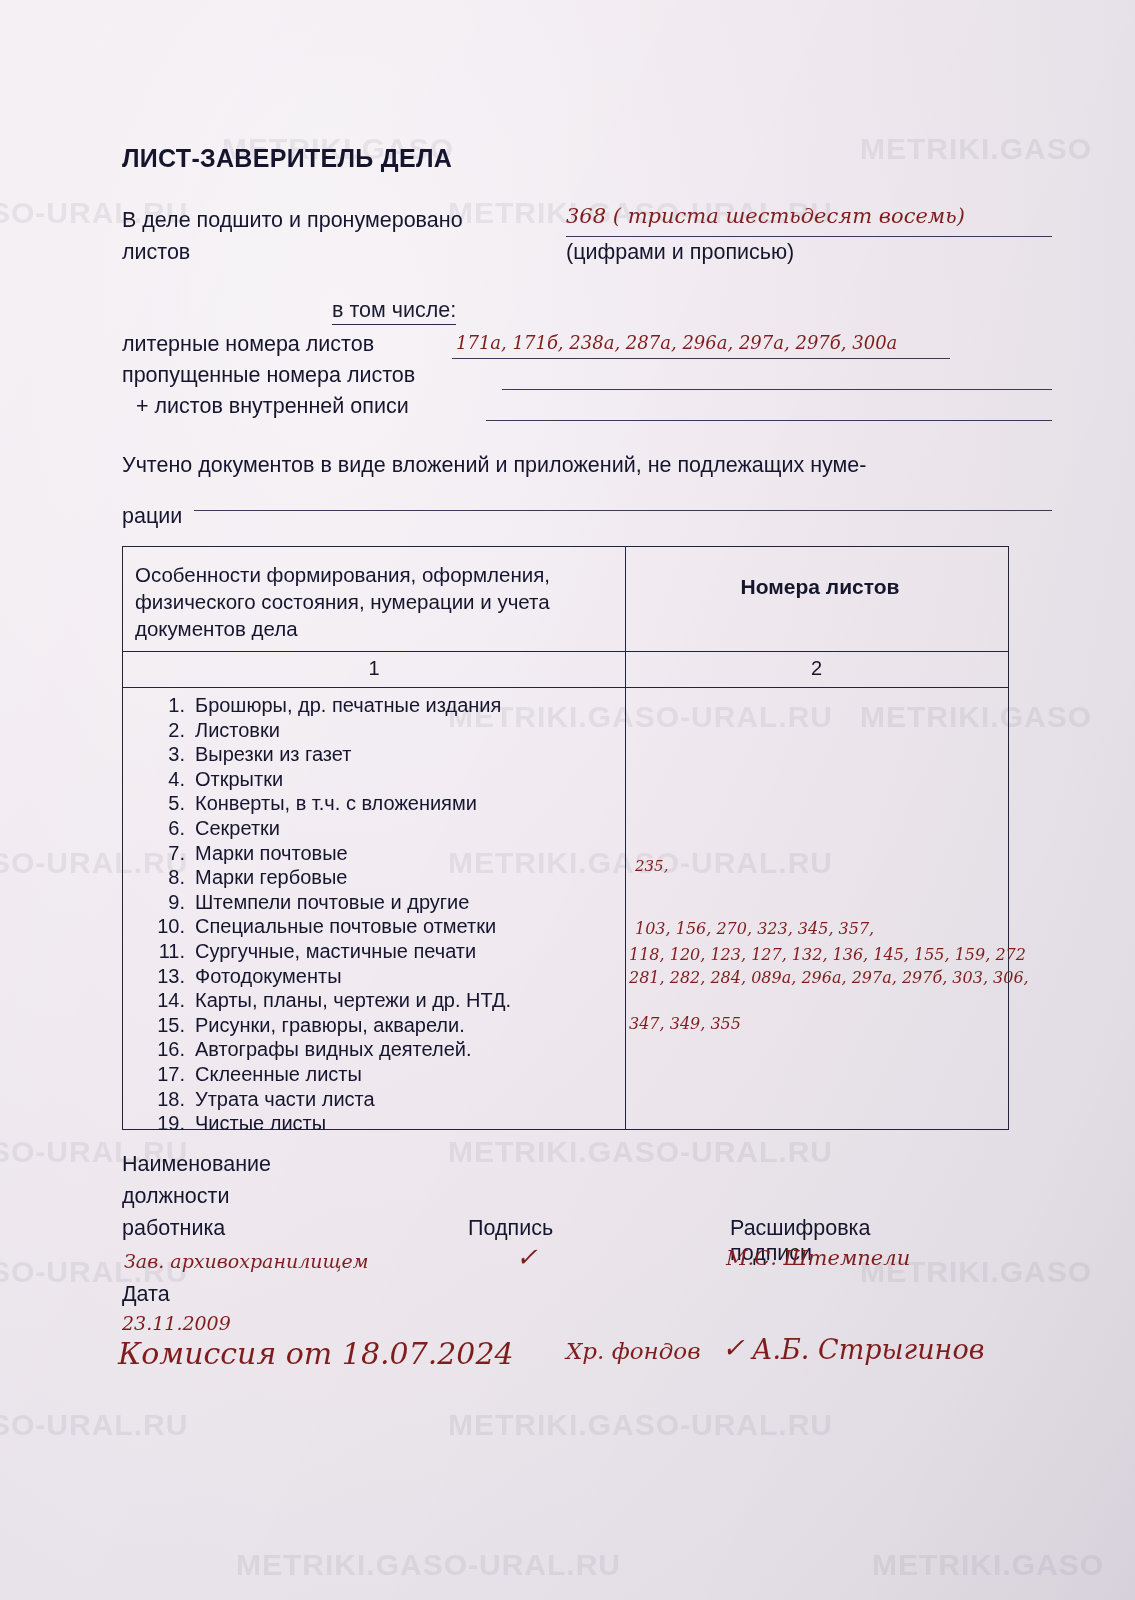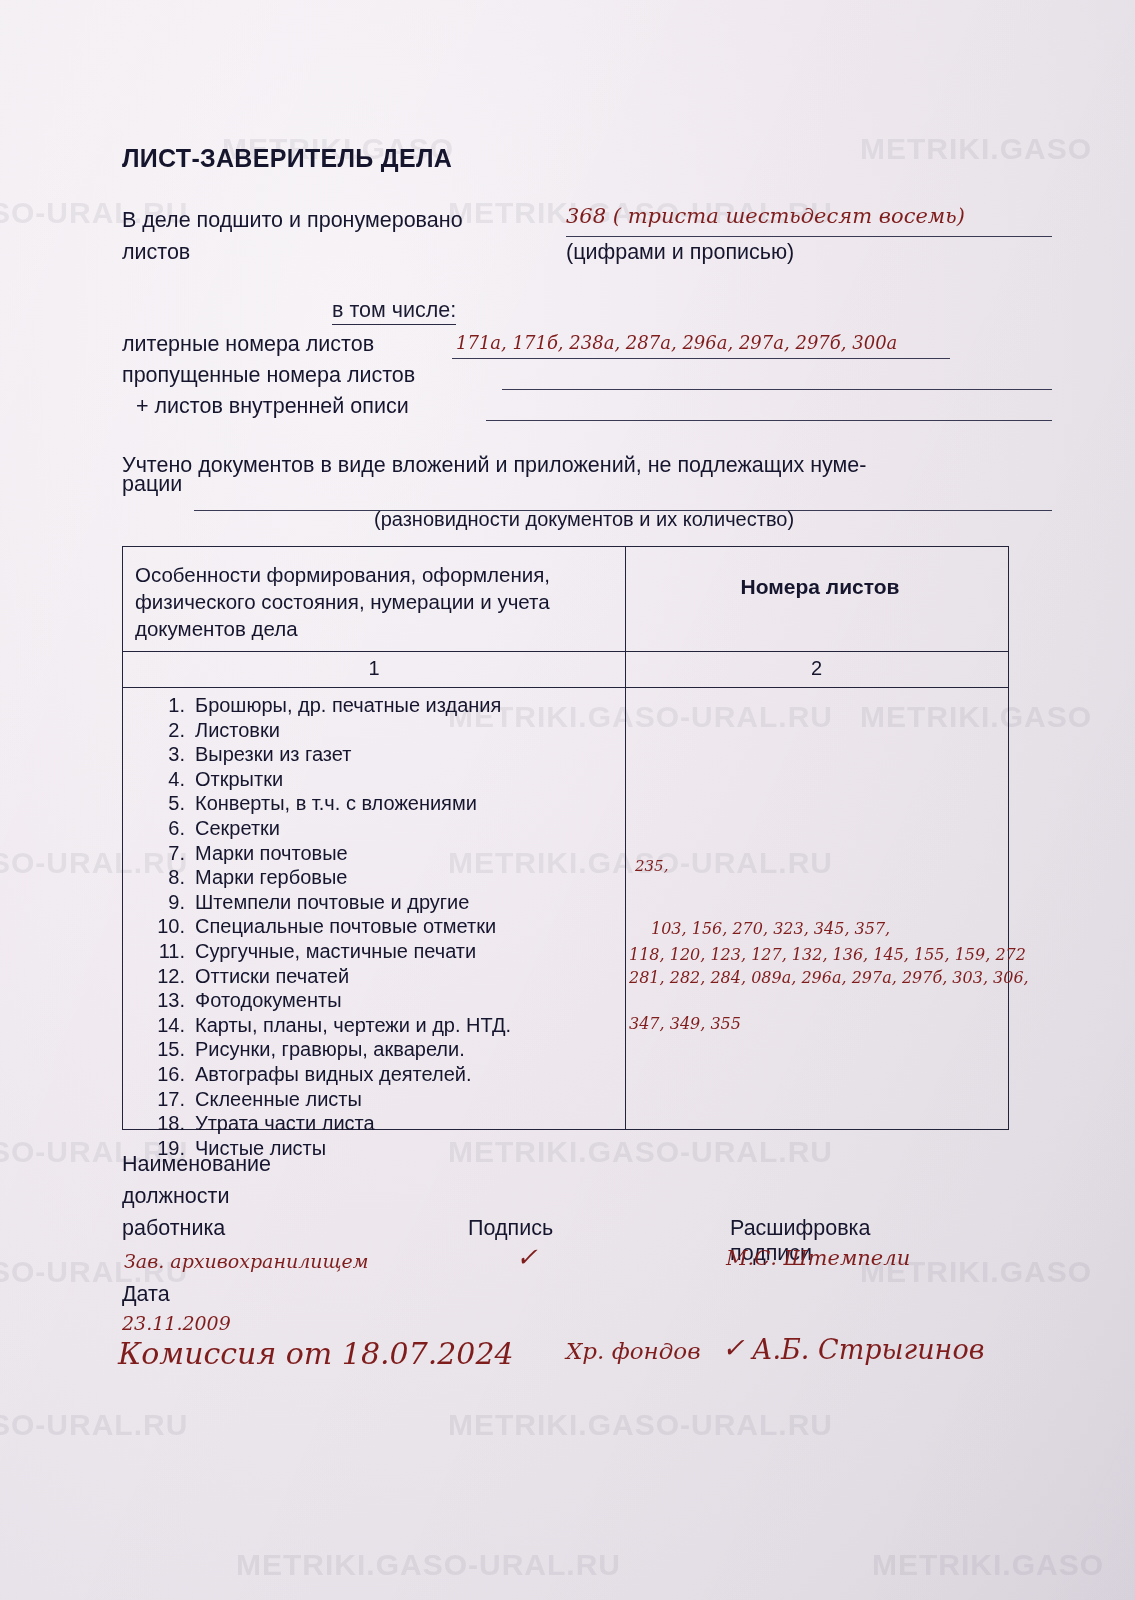--- a/index.html
+++ b/index.html
@@ -208,24 +208,23 @@
 
   <div class="line-text" style="left:122px; top:363px;">пропущенные номера листов</div>
   <div class="rule" style="left:502px; top:389px; width:550px;"></div>
   <div class="hand" style="left:508px; top:365px; font-size:18px;"></div>
 
   <div class="line-text" style="left:136px; top:394px;">+ листов внутренней описи</div>
   <div class="rule" style="left:486px; top:420px; width:566px;"></div>
   <div class="hand" style="left:492px; top:396px; font-size:18px;"></div>
 
   <div class="line-text" style="left:122px; top:453px;">Учтено документов в виде вложений и приложений, не подлежащих нуме-</div>
-  <div class="line-text" style="left:122px; top:472px;text-align:right;">рации</div>
+  <div class="line-text" style="left:122px; top:504px;text-align:right;">рации</div>
   <div class="rule" style="left:194px; top:510px; width:858px;"></div>
   <div class="hand" style="left:200px; top:486px; font-size:18px;"></div>
-  <div class="line-text" style="left:374px; top:508px; font-size:20px;">(разновидности документов и их количество)</div>
 
   <div class="tbl">
     <div class="vsep"></div>
     <div class="hsep1"></div>
     <div class="hsep2"></div>
 
     <div class="th-left">Особенности формирования, оформления, физического состояния, нумерации и учета документов дела</div>
     <div class="th-right">Номера листов</div>
 
     <div class="colnum c1">1</div>
@@ -270,24 +269,20 @@
         </div>
         <div class="item">
           <span class="n">10.</span>
           <span>Специальные почтовые отметки</span>
         </div>
         <div class="item">
           <span class="n">11.</span>
           <span>Сургучные, мастичные печати</span>
         </div>
         <div class="item">
-          <span class="n">12.</span>
-          <span>Оттиски печатей</span>
-        </div>
-        <div class="item">
           <span class="n">13.</span>
           <span>Фотодокументы</span>
         </div>
         <div class="item">
           <span class="n">14.</span>
           <span>Карты, планы, чертежи и др. НТД.</span>
         </div>
         <div class="item">
           <span class="n">15.</span>
           <span>Рисунки, гравюры, акварели.</span>
@@ -304,21 +299,21 @@
           <span class="n">18.</span>
           <span>Утрата части листа</span>
         </div>
         <div class="item">
           <span class="n">19.</span>
           <span>Чистые листы</span>
         </div>
       </div>
 
     <div class="hand" style="left:512px; top:310px; font-size:15px;">235,</div>
-    <div class="hand" style="left:528px; top:372px; font-size:16px;">103, 156, 270, 323, 345, 357,</div>
+    <div class="hand" style="left:512px; top:372px; font-size:16px;">103, 156, 270, 323, 345, 357,</div>
     <div class="hand" style="left:506px; top:398px; font-size:16px;">118, 120, 123, 127, 132, 136, 145, 155, 159, 272</div>
     <div class="hand" style="left:506px; top:421px; font-size:16px;">281, 282, 284, 089а, 296а, 297а, 297б, 303, 306,</div>
     <div class="hand" style="left:506px; top:467px; font-size:16px;">347, 349, 355</div>
   </div>
 
   <div class="sig-label" style="left:122px; top:1152px;">Наименование</div>
   <div class="sig-label" style="left:122px; top:1184px;">должности</div>
   <div class="sig-label" style="left:122px; top:1216px;">работника</div>
   <div class="sig-label" style="left:468px; top:1216px;text-align:right;">Подпись</div>
   <div class="sig-label" style="left:730px; top:1216px;">Расшифровка подписи</div>

